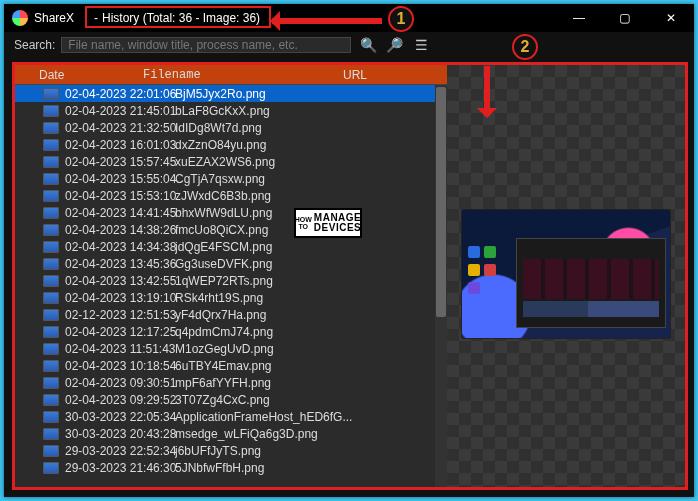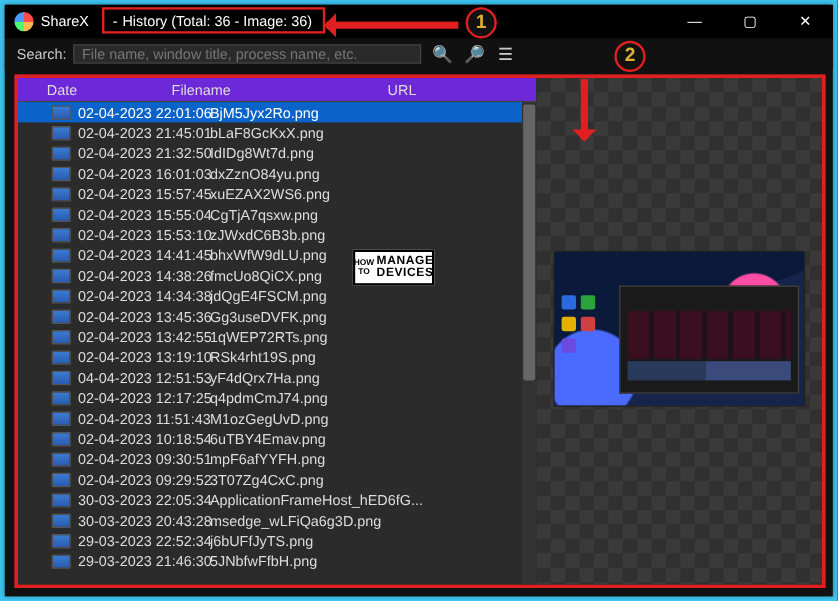--- a/index.html
+++ b/index.html
@@ -80,29 +80,29 @@
   .list-panel {
     width: 432px;
     height: 100%;
     background: #2b2b2b;
     color: #ddd;
     overflow: hidden;
     position: relative;
   }
   .col-headers {
     height: 20px;
-    background: #6d28d9;
+    background: #c2410c;
     border-bottom: 1px solid #444;
     display: flex;
     align-items: center;
     color: #ddd;
   }
   .col-date { width: 128px; padding-left: 24px; }
-  .col-filename { width: 180px; }
-  .col-url { flex: 1; }
+  .col-filename { width: 180px; font-family: Liberation Mono, monospace; }
+  .col-url { flex: 1; margin-left: 20px; }
   .rows { height: calc(100% - 20px); overflow: hidden; }
   .row {
     height: 17px;
     display: flex;
     align-items: center;
     white-space: nowrap;
     padding-left: 24px;
   }
   .row .thumb {
     width: 16px; height: 12px;
@@ -300,21 +300,21 @@
             <div class="date">02-04-2023 13:42:55</div>
             <div class="filename">1qWEP72RTs.png</div>
           </div>
           <div class="row">
             <div class="thumb"></div>
             <div class="date">02-04-2023 13:19:10</div>
             <div class="filename">RSk4rht19S.png</div>
           </div>
           <div class="row">
             <div class="thumb"></div>
-            <div class="date">04-04-2023 12:51:53</div>
+            <div class="date">02-12-2023 12:51:53</div>
             <div class="filename">yF4dQrx7Ha.png</div>
           </div>
           <div class="row">
             <div class="thumb"></div>
             <div class="date">02-04-2023 12:17:25</div>
             <div class="filename">q4pdmCmJ74.png</div>
           </div>
           <div class="row">
             <div class="thumb"></div>
             <div class="date">02-04-2023 11:51:43</div>

